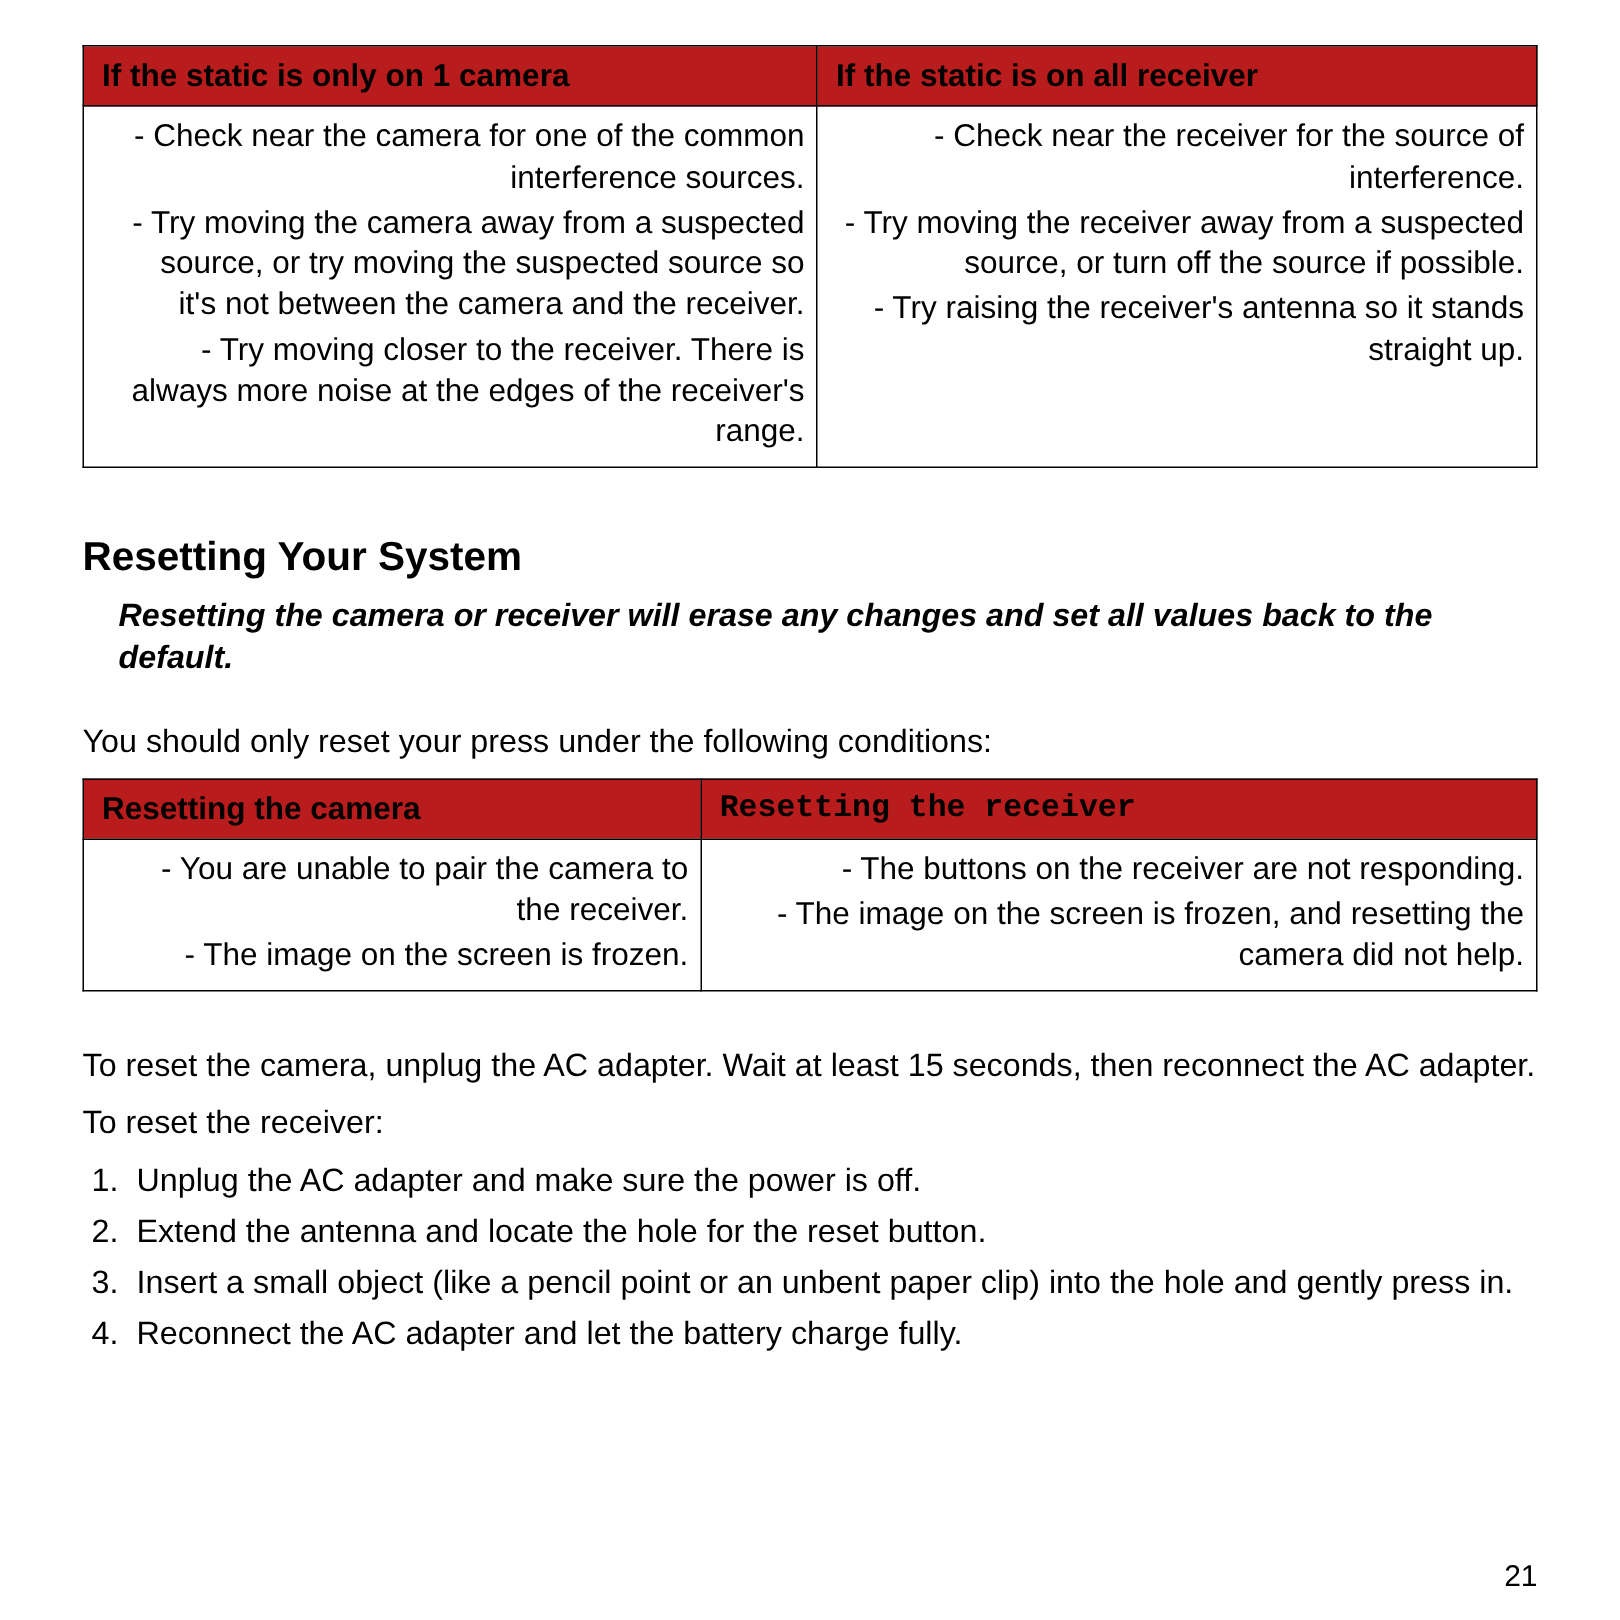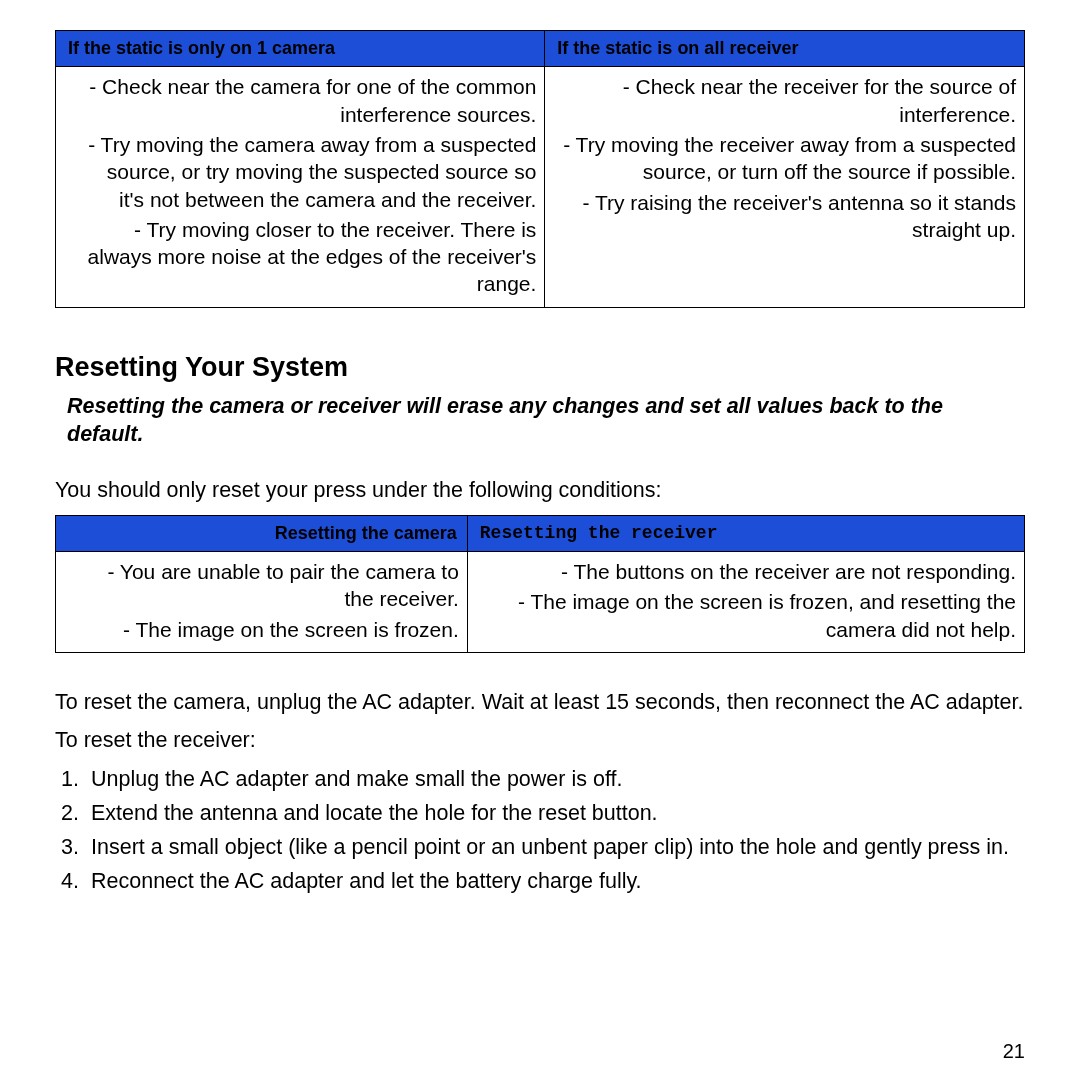--- a/index.html
+++ b/index.html
@@ -22,25 +22,25 @@
     border-collapse: collapse;
     width: 100%;
     margin-bottom: 8px;
   }
   th, td {
     border: 1px solid #000;
     text-align: left;
     vertical-align: top;
   }
   th {
-    background: #1d4ed8;
+    background: #b91c1c;
     font-family: Arial, sans-serif;
     font-weight: bold;
     padding: 6px 10px 6px 12px;
-    font-size: 18px;
+    font-size: 21px;
   }
   td {
     padding: 6px 8px 6px 10px;
     font-family: Arial, sans-serif;
     font-size: 21px;
   }
   .bullet-list {
     list-style: none;
     text-align: right;
   }
@@ -58,21 +58,21 @@
     font-weight: bold;
     font-size: 27px;
     margin-top: 42px;
     margin-bottom: 8px;
   }
   .italic-note {
     font-family: "Segoe UI", "Myriad Pro", Arial, sans-serif;
     font-style: italic;
     font-weight: bold;
     font-size: 21.5px;
-    margin-left: 12px;
+    margin-left: 24px;
     margin-bottom: 28px;
   }
   .body-text {
     font-family: "Segoe UI", "Myriad Pro", Arial, sans-serif;
     font-size: 21.5px;
     margin-bottom: 10px;
     margin-top: 6px;
   }
   .body-text.spaced {
     margin-top: 36px;
@@ -98,21 +98,21 @@
   }
   .page-num {
     position: absolute;
     bottom: 16px;
     right: 55px;
     font-family: "Segoe UI", "Myriad Pro", Arial, sans-serif;
     font-size: 20px;
   }
   .t1-col1 { width: 50.5%; }
   .t1-col2 { width: 49.5%; }
-  .t2-col1 { width: 42.5%; text-align: right; }
+  .t2-col1 { width: 42.5%; }
   .t2-col2 { width: 57.5%; font-family: Liberation Mono, monospace; }
 </style>
 </head>
 <body>
 
 <table>
   <thead>
     <tr>
       <th class="t1-col1">If the static is only on 1 camera</th>
       <th class="t1-col2">If the static is on all receiver</th>
@@ -166,19 +166,19 @@
       </td>
     </tr>
   </tbody>
 </table>
 
 <p class="body-text spaced">To reset the camera, unplug the AC adapter. Wait at least 15 seconds, then reconnect the AC adapter.</p>
 
 <p class="body-text">To reset the receiver:</p>
 
 <ol class="numbered">
-  <li>Unplug the AC adapter and make small the power is off.</li>
+  <li>Unplug the AC adapter and make sure the power is off.</li>
   <li>Extend the antenna and locate the hole for the reset button.</li>
   <li>Insert a small object (like a pencil point or an unbent paper clip) into the hole and gently press in.</li>
   <li>Reconnect the AC adapter and let the battery charge fully.</li>
 </ol>
 
 <div class="page-num">21</div>
 
 </body></html>

